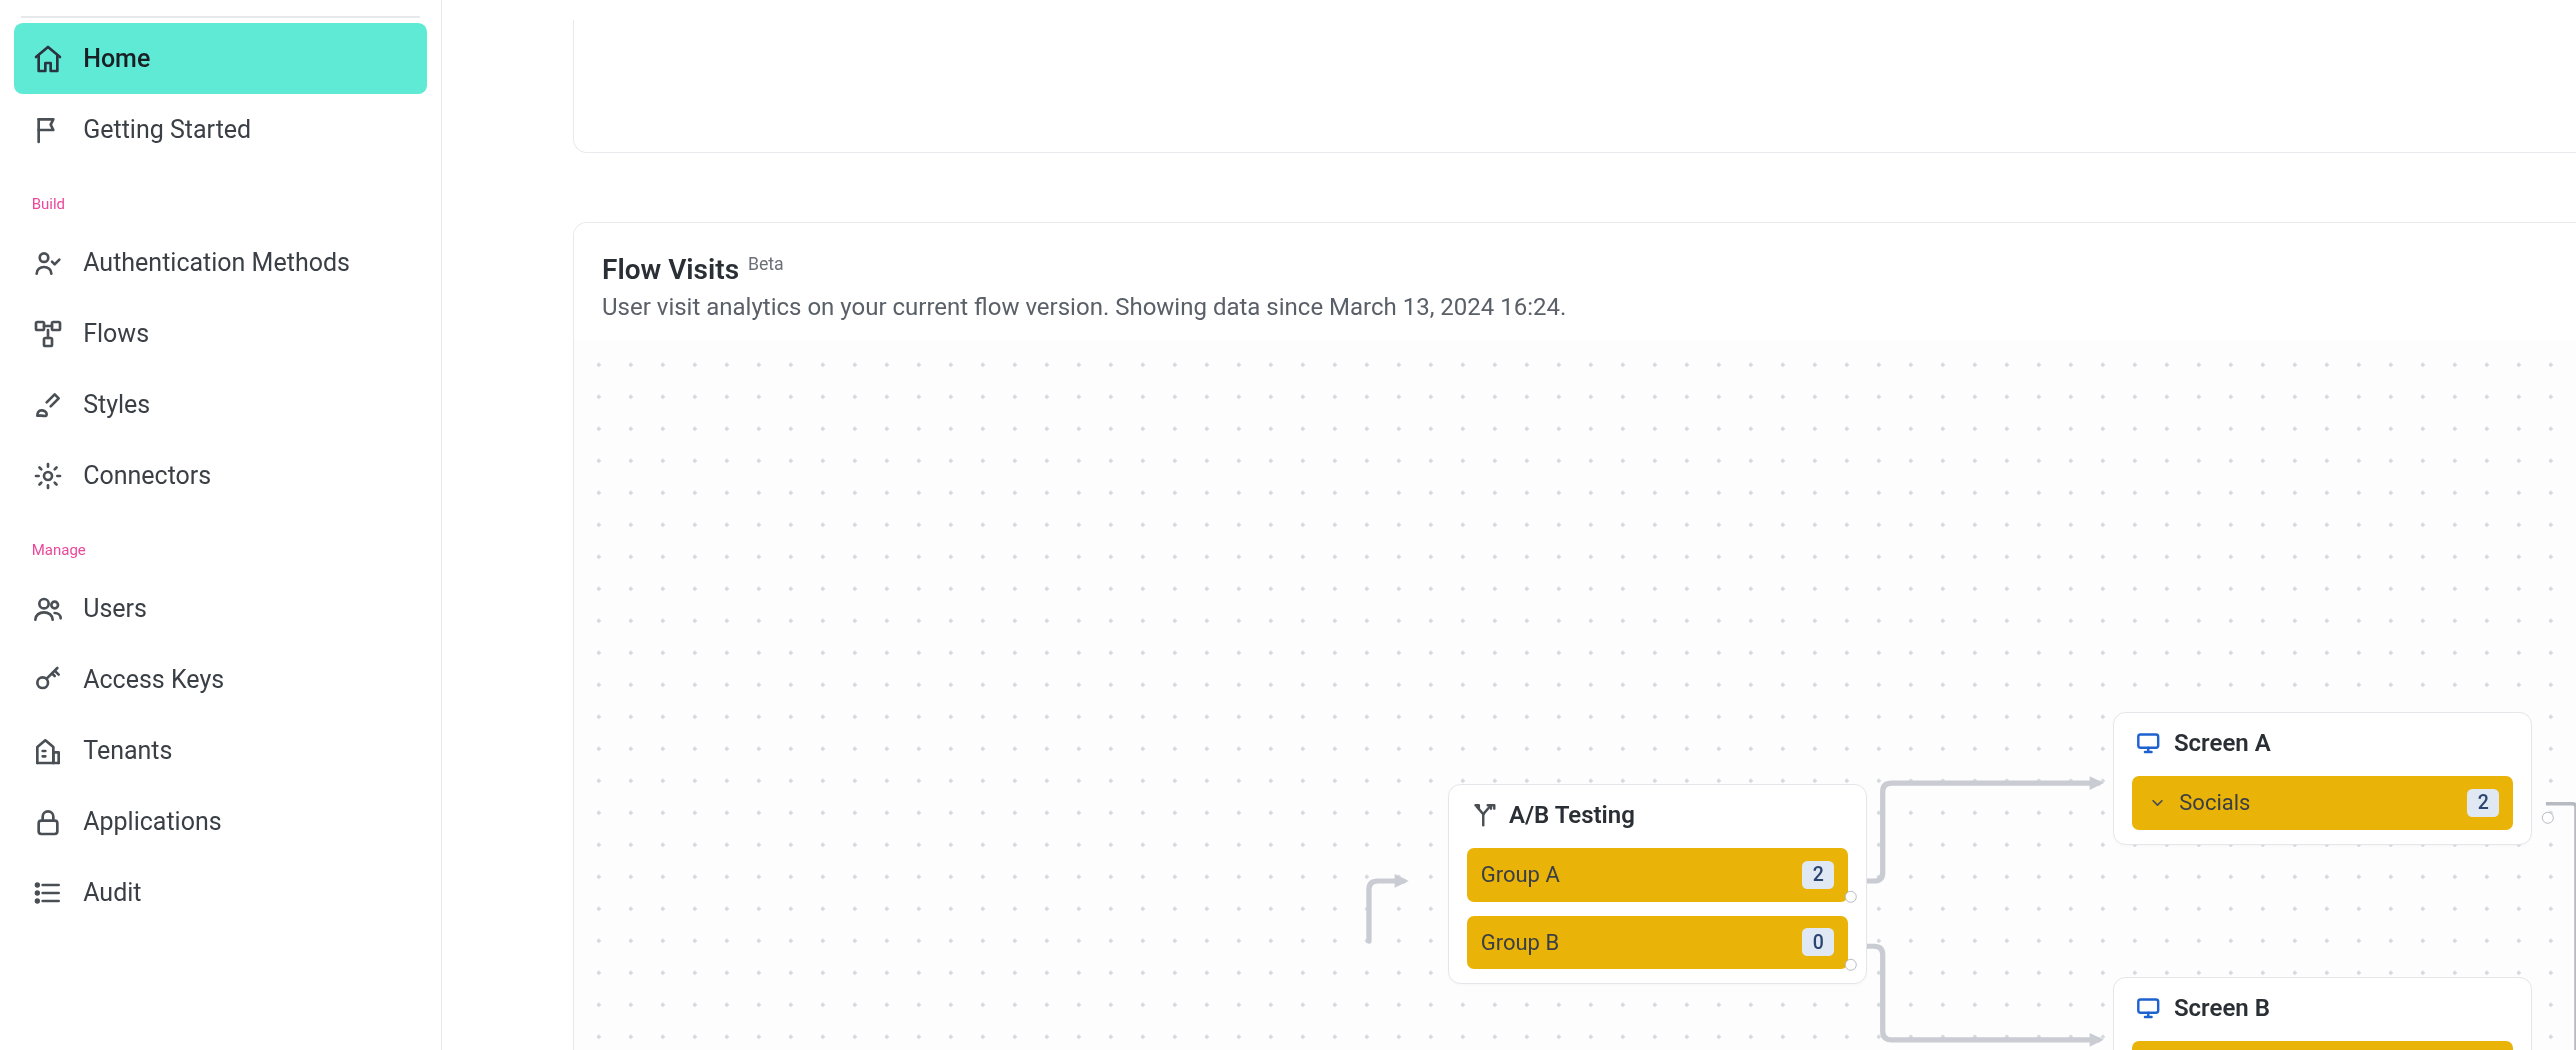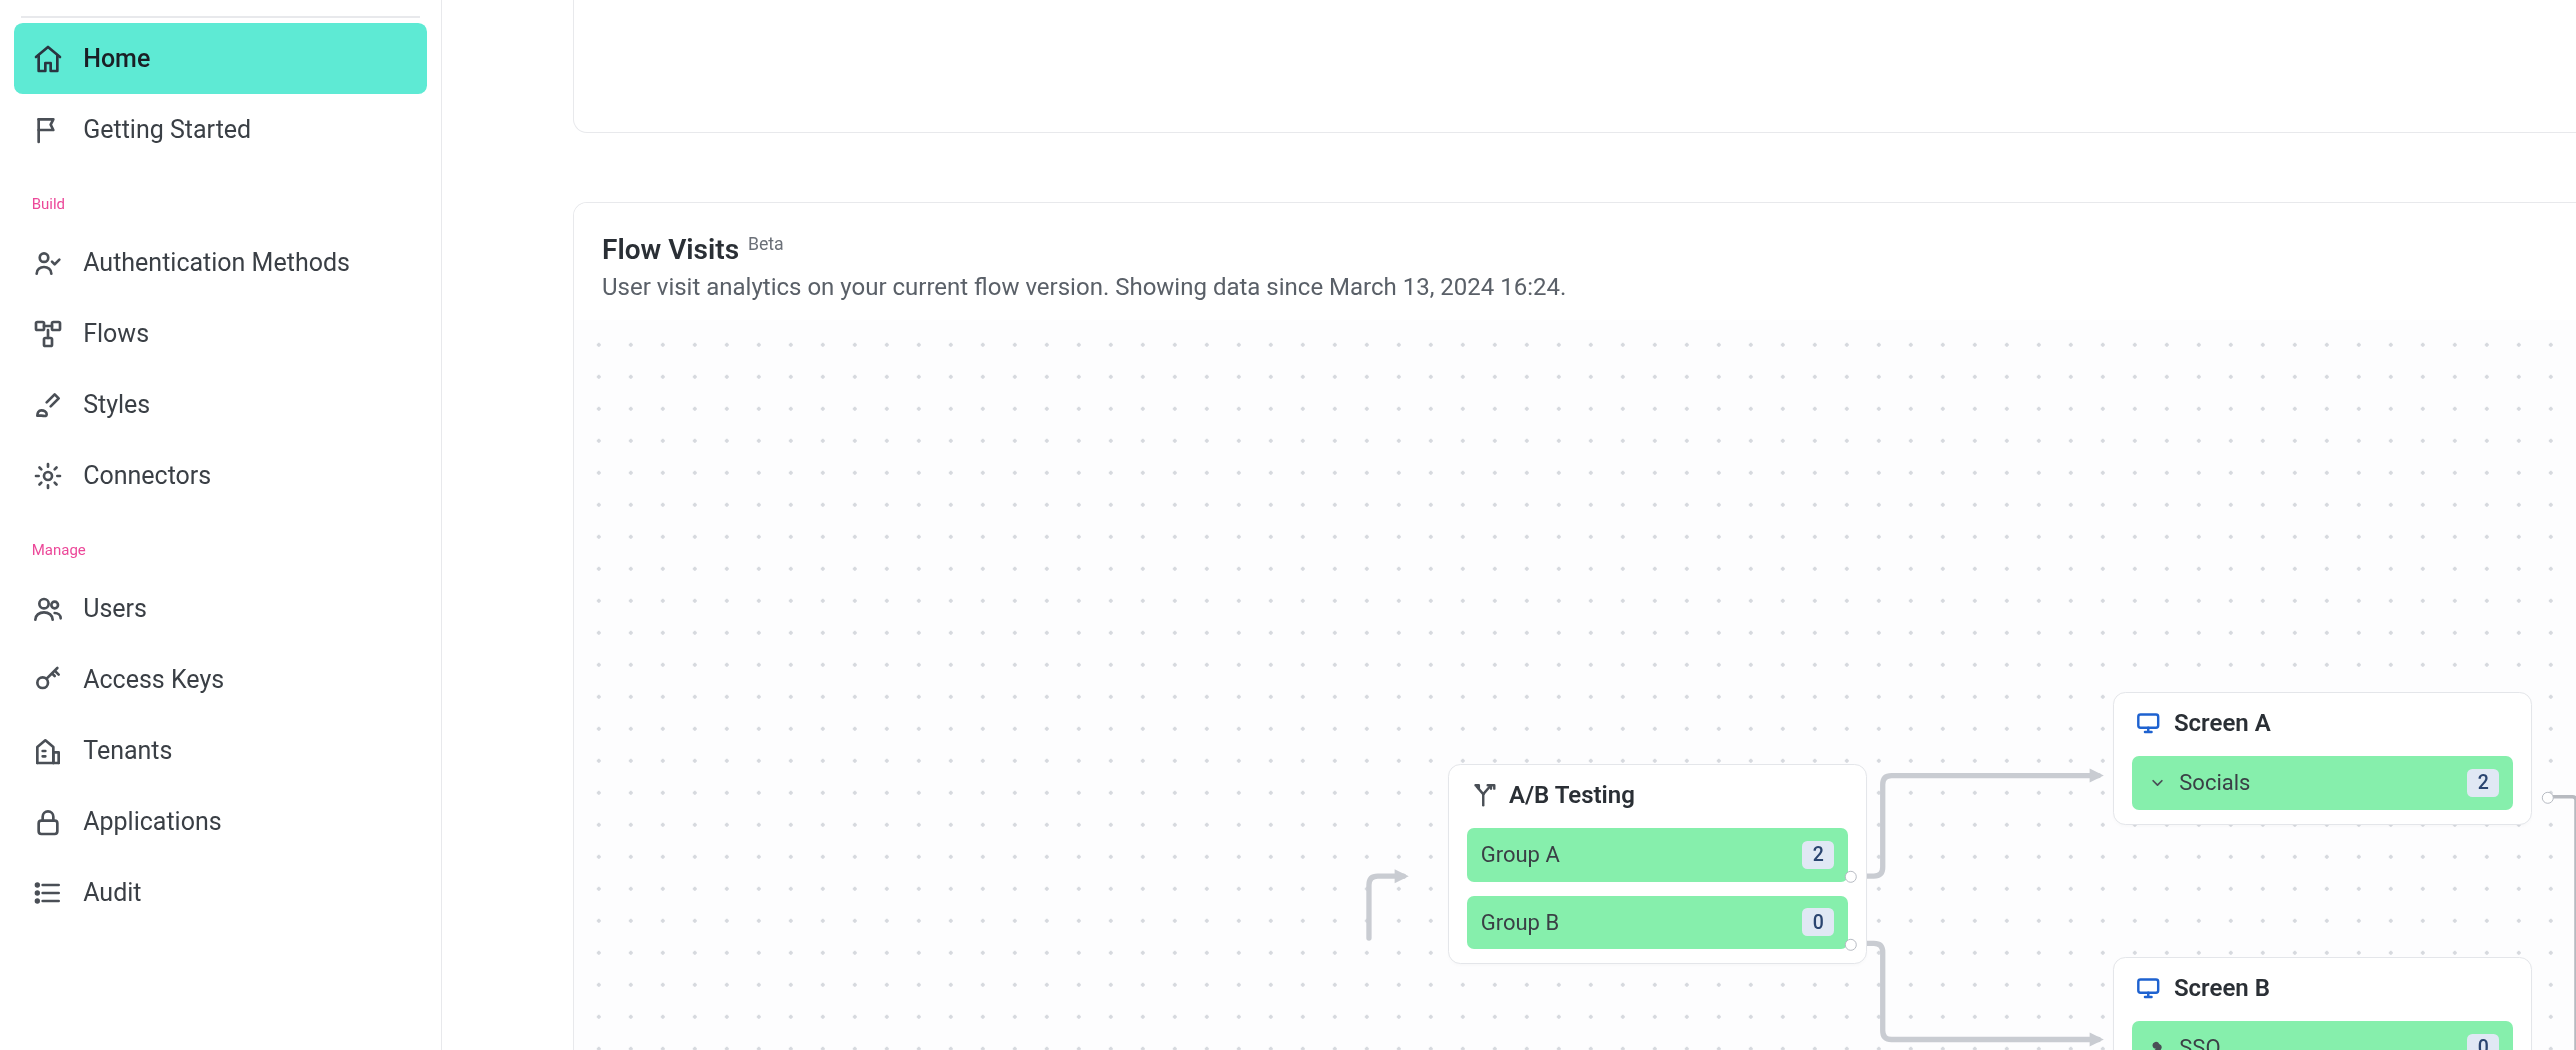--- a/index.html
+++ b/index.html
@@ -57,20 +57,21 @@
   }
   .sb-item.active .sb-icon { color: #2a3440; }
   .sb-icon svg { width: 32px; height: 32px; stroke: currentColor; fill: none; stroke-width: 2; stroke-linecap: round; stroke-linejoin: round; }
 
   
   .main {
     flex: 1;
     position: relative;
     padding-left: 131px;
     padding-top: 0;
+    margin-top: 20px;
   }
   .top-card-edge {
     position: absolute;
     left: 131px; right: 0; top: 0;
     height: 133px;
     border-left: 1.8px solid #e8e9ec;
     border-bottom: 1.8px solid #e8e9ec;
     border-bottom-left-radius: 14px;
   }
   .flow-card {
@@ -138,21 +139,21 @@
     font-size: 24px;
     font-weight: 600;
     color: #2a2f35;
   }
   .node-header .hicon { width: 26.5px; height: 26.5px; display: inline-flex; }
   .node-header .hicon svg { width: 26.5px; height: 26.5px; }
   .hicon.split svg { stroke: #4a4f56; fill: none; stroke-width: 2.2; stroke-linecap: round; stroke-linejoin: round; }
   .hicon.screen svg { stroke: #1e62d0; fill: none; stroke-width: 2.2; stroke-linecap: round; stroke-linejoin: round; }
   .node-row {
     margin: 7px 17.7px 14px;
-    background: #86efac;
+    background: #eab308;
     border-radius: 7px;
     padding: 12.4px 14px;
     display: flex;
     align-items: center;
     font-size: 22px;
     color: #3a3f45;
     position: relative;
   }
   .node-row .row-icon {
     width: 23px; height: 23px; margin-right: 10.6px;

